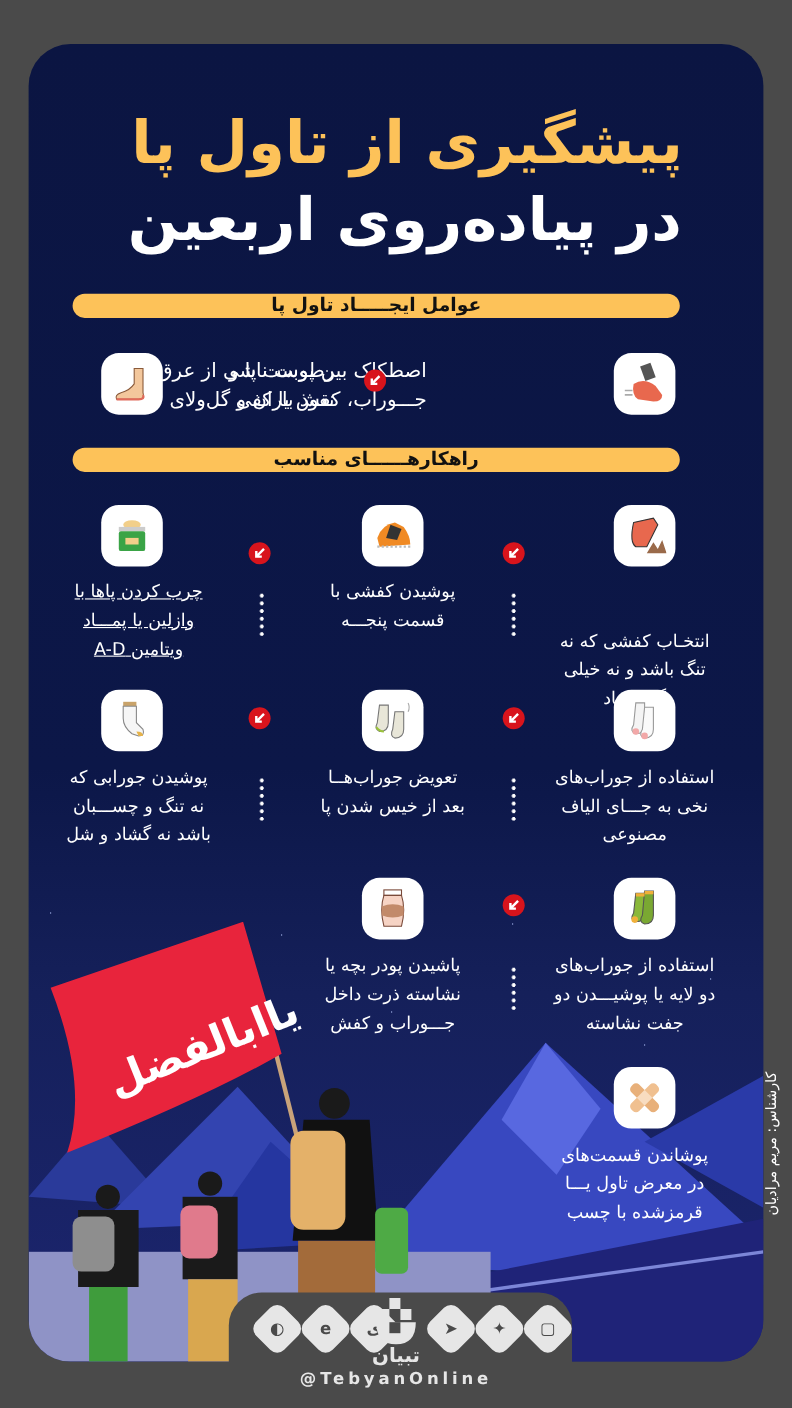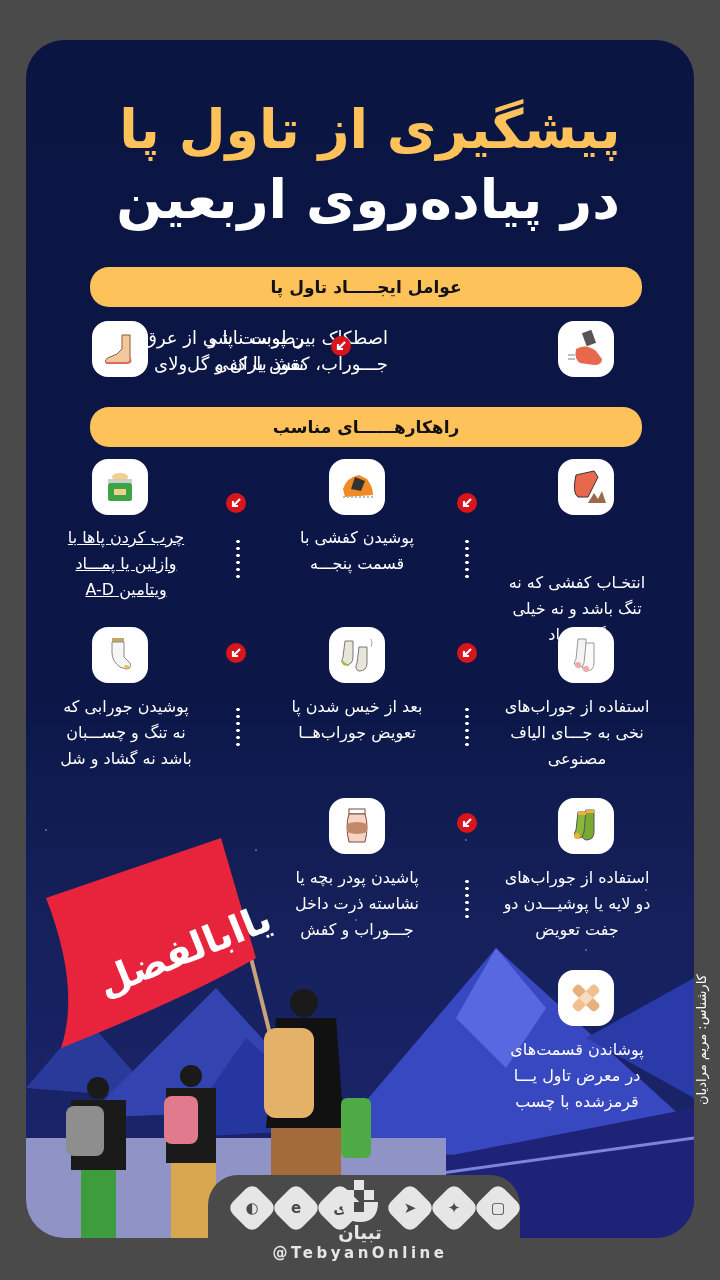--- a/index.html
+++ b/index.html
@@ -25,21 +25,21 @@
       radial-gradient(1px 1px at 280px 200px, #9fb0e6 60%, transparent),
       radial-gradient(1px 1px at 500px 220px, #9fb0e6 60%, transparent);
     opacity: .6;
   }
 
   .title { position: absolute; left: 0; right: 0; text-align: center; font-weight: 900; direction: rtl; }
   .title-1 { top: 58px; color: #fdc259; font-size: 54px; letter-spacing: -1px; padding-left: 20px; }
   .title-2 { top: 128px; color: #ffffff; font-size: 54px; letter-spacing: -1px; padding-left: 16px; }
 
   .section-bar {
-    position: absolute; left: 64px; width: 552px; height: 40px; border-radius: 19px;
+    position: absolute; left: 40px; width: 552px; height: 22px; border-radius: 19px;
     background: #fdc259; color: #111; font-weight: 700; font-size: 17px;
     display: flex; align-items: center; justify-content: center; direction: rtl;
   }
   .bar-causes { top: 227px; }
   .bar-solutions { top: 367px; }
 
   .icon-box {
     position: absolute; width: 56px; height: 56px; border-radius: 16px; background: #ffffff;
     display: flex; align-items: center; justify-content: center;
   }
@@ -252,22 +252,22 @@
 
   <div class="icon-box" style="left:303px; top:587px;">
     <svg viewBox="0 0 40 40">
       <path d="M8,6 L16,6 L16,22 Q16,30 8,30 Q3,28 6,22 Z" fill="#e8e6d8" stroke="#777" stroke-width="1"></path>
       <path d="M22,12 L30,12 L30,28 Q30,36 22,36 Q17,34 20,28 Z" fill="#e8e6d8" stroke="#777" stroke-width="1"></path>
       <path d="M5,26 Q8,30 12,30" stroke="#9ac23a" stroke-width="2" fill="none"></path>
       <path d="M34,4 Q36,8 34,12" stroke="#aaa" stroke-width="1" fill="none"></path>
     </svg>
   </div>
   <div class="tip-text" style="left:241px; top:654px;">
+    <div>تعویض جوراب‌هــا</div>
     <div>بعد از خیس شدن پا</div>
-    <div>تعویض جوراب‌هــا</div>
   </div>
   <div class="arrow-badge" style="left:200px; top:603px;">
     <svg viewBox="0 0 12 12">
         <path d="M10,2 L3,9 M3,4 L3,9 L8,9" stroke="#fff" stroke-width="2.2" fill="none"></path>
       </svg>
   </div>
   <div class="dots" style="left:210px; top:666px;"></div>
 
   <div class="icon-box" style="left:66px; top:587px;">
     <svg viewBox="0 0 40 40">
@@ -287,21 +287,21 @@
       <path d="M12,6 L20,6 L20,24 Q20,32 12,32 Q6,30 10,24 Z" fill="#8ab83a" stroke="#555" stroke-width="1"></path>
       <path d="M20,4 L28,4 L28,26 Q28,34 20,34 Q14,32 18,26 Z" fill="#7aa832" stroke="#555" stroke-width="1"></path>
       <rect x="12" y="6" width="8" height="3" fill="#f0b03a"></rect>
       <rect x="20" y="4" width="8" height="3" fill="#f0b03a"></rect>
       <circle cx="11" cy="30" r="3" fill="#f0b03a"></circle>
     </svg>
   </div>
   <div class="tip-text" style="left:461px; top:825px;">
     <div>استفاده از جوراب‌های</div>
     <div>دو لایه یا پوشیـــدن دو</div>
-    <div>جفت تعویض</div>
+    <div>جفت نشاسته</div>
   </div>
   <div class="arrow-badge" style="left:431px; top:773px;">
     <svg viewBox="0 0 12 12">
         <path d="M10,2 L3,9 M3,4 L3,9 L8,9" stroke="#fff" stroke-width="2.2" fill="none"></path>
       </svg>
   </div>
   <div class="dots" style="left:439px; top:838px;"></div>
 
   <div class="icon-box" style="left:303px; top:758px;">
     <svg viewBox="0 0 40 40">

